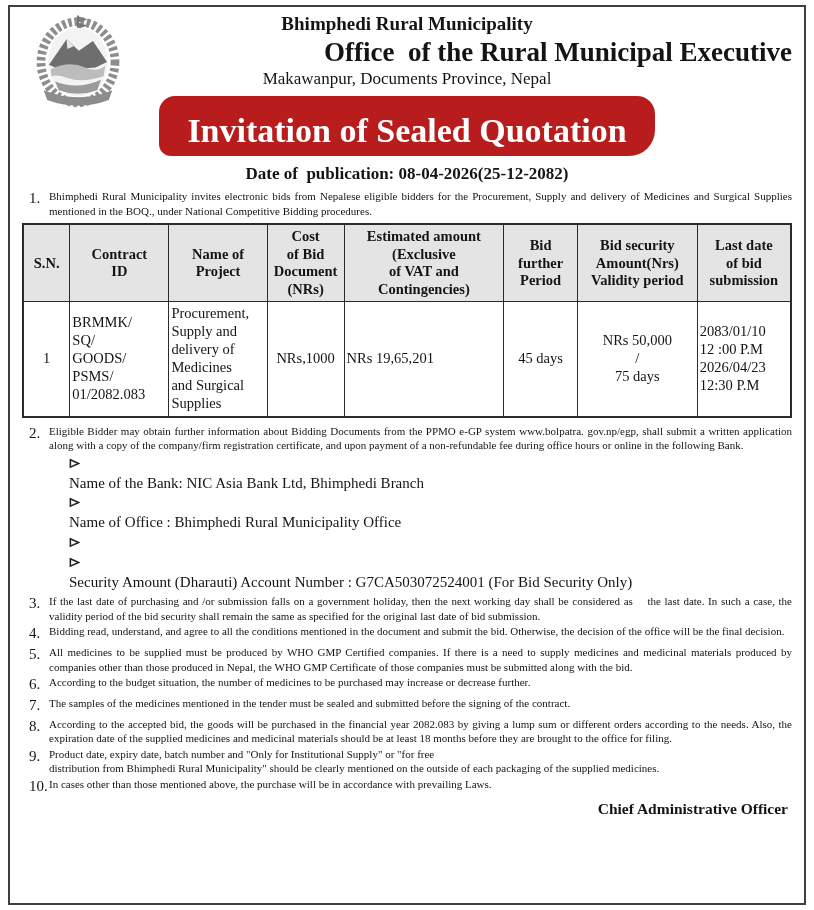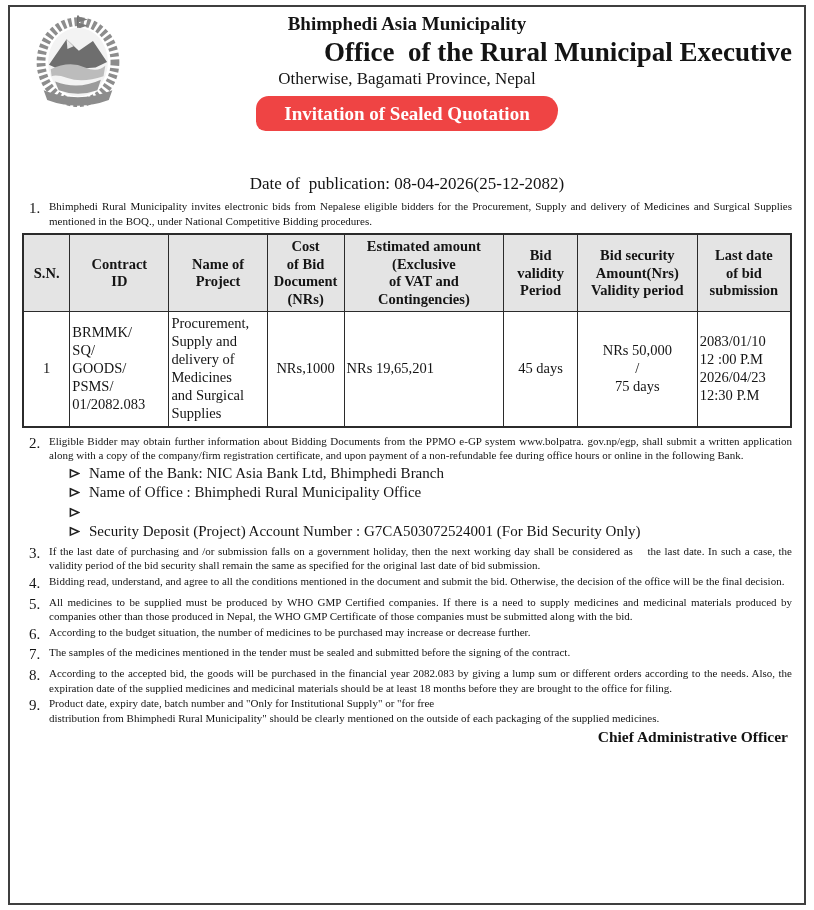--- a/index.html
+++ b/index.html
@@ -12,33 +12,33 @@
     position:absolute; left:8px; top:5px; right:8px; bottom:5px;
     border:2px solid #3f3f3f; padding:5px 12px 4px 12px; overflow:hidden;
   }
   
   .hdr { position:relative; text-align:center; }
   .emblem { position:absolute; left:12px; top:2px; width:88px; height:98px; }
   .h-muni  { font-size:19px; font-weight:bold; line-height:1.25; white-space:pre-wrap; }
   .h-office{ font-size:27px; font-weight:bold; line-height:1.2;  white-space:pre-wrap;text-align:right; }
   .h-addr  { font-size:17px; line-height:1.25; }
   .banner {
-    display:inline-block; margin:7px auto 8px auto; padding:7px 28px 6px 28px;
-    background:#ef4444; color:#fff; font-size:19px; font-weight:bold;
+    display:inline-block; margin:7px auto 8px auto; padding:16px 28px 6px 28px;
+    background:#b91c1c; color:#fff; font-size:34px; font-weight:bold;
     border-radius:16px 18px 26px 12px;
   }
   .banner-wrap { text-align:center; }
-  .pubdate { font-size:17px; font-weight:normal; margin-bottom:5px; white-space:pre-wrap;margin-top:35px; }
+  .pubdate { font-size:17px; font-weight:bold; margin-bottom:5px; white-space:pre-wrap; }
   
   .item { display:flex; align-items:flex-start; margin:0 0 1px 0; }
   .num  { width:27px; flex:0 0 27px; font-size:15px; line-height:1.32; padding-left:7px; }
   .ibody{ flex:1; }
   .itext{ font-size:11px; line-height:1.32; text-align:justify; white-space:pre-line; }
   .bullets { margin:1px 0 1px 20px; }
-  .bullet  { display:flex; align-items:baseline; font-size:15px; line-height:1.3; }
+  .bullet  { display:flex; align-items:baseline; font-size:15px; line-height:1.3;flex-direction:column; }
   .arrow   { flex:0 0 20px; position:relative; top:1px; }
   
   table.quot {
     width:100%; border-collapse:collapse; margin:5px 0 6px 0;
     border:2px solid #2b2b2b;
   }
   table.quot th, table.quot td {
     border:1px solid #2b2b2b; white-space:pre-line; padding:3px 2px;
   }
   table.quot th {
@@ -65,23 +65,23 @@
       <line x1="50" y1="1" x2="50" y2="18" stroke="#6a6a6a" stroke-width="2"></line>
       <path d="M50 2 L61 5.5 L50 9 Z" fill="#7a7a7a"></path>
       <path d="M50 9 L61 12.5 L50 16 Z" fill="#7a7a7a"></path>
       <ellipse cx="50" cy="54" rx="34" ry="39" fill="#f3f3f3"></ellipse>
       <path d="M17 57 L37 28 L51 41 L67 30 L83 54 L70 60 L30 63 Z" fill="#6e6e6e"></path>
       <path d="M37 28 L45 36 L38 39 Z" fill="#e9e9e9"></path>
       <path d="M19 62 Q40 52 58 60 Q72 66 81 58 L79 70 Q55 78 38 72 Q26 68 20 70 Z" fill="#bcbcbc"></path>
       <path d="M24 76 Q50 86 76 74 L72 86 Q50 94 28 86 Z" fill="#9b9b9b"></path>
       <path d="M11 86 Q50 102 89 86 L85 97 Q50 110 15 97 Z" fill="#8c8c8c"></path>
     </svg>
-    <div class="h-muni">Bhimphedi Asia Municipality</div>
+    <div class="h-muni">Bhimphedi Rural Municipality</div>
     <div class="h-office">Office &nbsp;of the Rural Municipal Executive</div>
-    <div class="h-addr">Otherwise, Bagamati Province, Nepal</div>
+    <div class="h-addr">Makawanpur, Documents Province, Nepal</div>
     <div class="banner-wrap">
       <div class="banner">Invitation of Sealed Quotation</div>
     </div>
     <div class="pubdate">Date of &nbsp;publication: 08-04-2026(25-12-2082)</div>
   </div>
 
   <div class="item">
     <div class="num">1.</div>
     <div class="ibody">
         <div class="itext">Bhimphedi Rural Municipality invites electronic bids from Nepalese eligible bidders for the Procurement, Supply and delivery of Medicines and Surgical Supplies mentioned in the BOQ., under National Competitive Bidding procedures.</div>
@@ -108,21 +108,21 @@
 Project</th>
         <th>Cost
 of Bid
 Document
 (NRs)</th>
         <th>Estimated amount
 (Exclusive
 of VAT and
 Contingencies)</th>
         <th>Bid
-validity
+further
 Period</th>
         <th>Bid security
 Amount(Nrs)
 Validity period</th>
         <th>Last date
 of bid
 submission</th>
       </tr>
     </thead>
     <tbody>
@@ -172,21 +172,21 @@
         </div>
         <div class="bullet">
           <span class="arrow"><svg width="11" height="11" viewBox="0 0 12 12">
                 <path d="M1.5 2 L10.5 6 L1.5 10 Z" fill="none" stroke="#222" stroke-width="1.7"></path>
               </svg></span>
         </div>
         <div class="bullet">
           <span class="arrow"><svg width="11" height="11" viewBox="0 0 12 12">
                 <path d="M1.5 2 L10.5 6 L1.5 10 Z" fill="none" stroke="#222" stroke-width="1.7"></path>
               </svg></span>
-          <span>Security Deposit (Project) Account Number : G7CA503072524001 (For Bid Security Only)</span>
+          <span>Security Amount (Dharauti) Account Number : G7CA503072524001 (For Bid Security Only)</span>
         </div>
       </div>
     </div>
   </div>
 
   <div class="item">
     <div class="num">3.</div>
     <div class="ibody">
         <div class="itext">If the last date of purchasing and /or submission falls on a government holiday, then the next working day shall be considered as &nbsp;&nbsp; the last date. In such a case, the validity period of the bid security shall remain the same as specified for the original last date of bid submission.</div>
       </div>
@@ -221,16 +221,22 @@
         <div class="itext">According to the accepted bid, the goods will be purchased in the financial year 2082.083 by giving a lump sum or different orders according to the needs. Also, the expiration date of the supplied medicines and medicinal materials should be at least 18 months before they are brought to the office for filing.</div>
       </div>
   </div>
   <div class="item">
     <div class="num">9.</div>
     <div class="ibody">
         <div class="itext">Product date, expiry date, batch number and "Only for Institutional Supply" or "for free
 distribution from Bhimphedi Rural Municipality" should be clearly mentioned on the outside of each packaging of the supplied medicines.</div>
       </div>
   </div>
+  <div class="item">
+    <div class="num">10.</div>
+    <div class="ibody">
+        <div class="itext">In cases other than those mentioned above, the purchase will be in accordance with prevailing Laws.</div>
+      </div>
+  </div>
 
   <div class="signature">Chief Administrative Officer</div>
 
 </div>
 
 </body></html>

